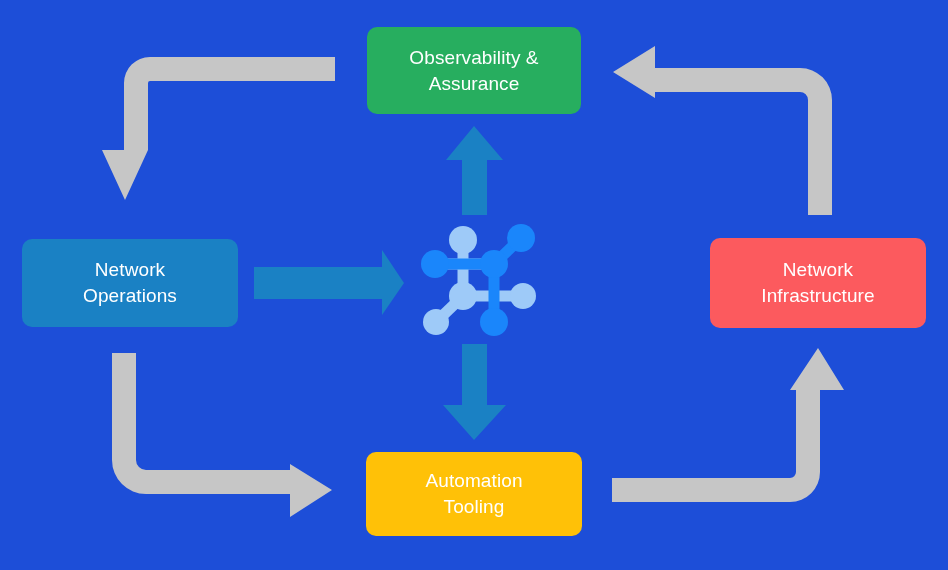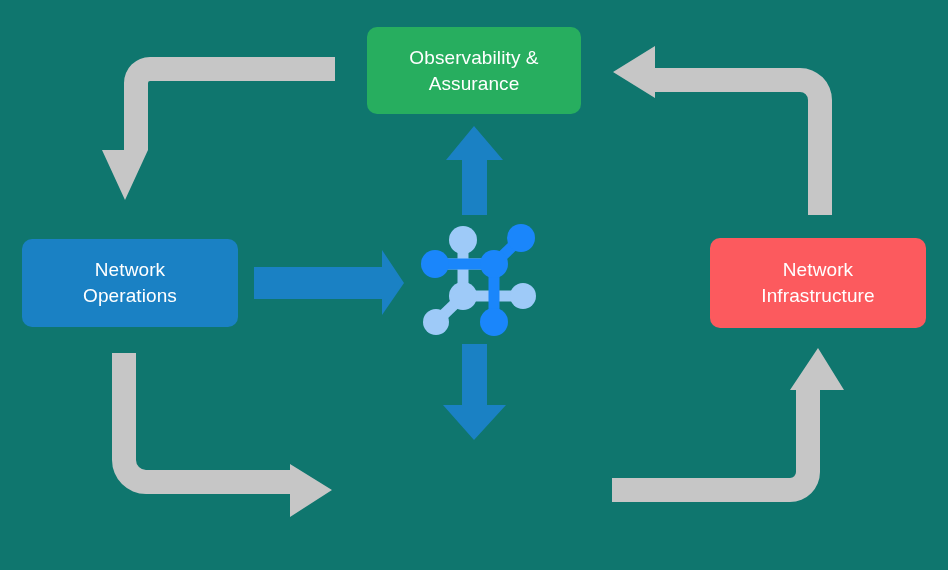--- a/index.html
+++ b/index.html
@@ -44,21 +44,21 @@
     left: 0; top: 0;
     width: 948px;
     height: 570px;
     pointer-events: none;
   }
   svg.layer * { pointer-events: auto; }
 </style>
 </head>
 <body>
 
-<div id="canvas" style="background: #0f766e;">
+<div id="canvas" style="background: #1d4ed8;">
 
   <svg class="layer" viewBox="0 0 948 570">
 
     <g>
       <path d="M 335 57 L 150 57 A 26 26 0 0 0 124 83 L 124 150 L 102 150 L 125 200 L 148 150 L 148 83 A 2 2 0 0 1 150 81 L 335 81 Z" fill="#c6c6c6"></path>
     </g>
 
     <g>
       <path d="M 832 215 L 832 100 A 32 32 0 0 0 800 68 L 655 68 L 655 46 L 613 72 L 655 98 L 655 92 L 800 92 A 8 8 0 0 1 808 100 L 808 215 Z" fill="#c6c6c6"></path>
     </g>
@@ -119,14 +119,18 @@
   <div class="node-box" id="box-operations" style="background: rgb(26, 129, 196); color: rgb(255, 255, 255);">
     <span class="node-label">Network
 Operations</span>
   </div>
 
   <div class="node-box" id="box-infrastructure" style="background: rgb(252, 90, 94); color: rgb(255, 255, 255);">
     <span class="node-label">Network
 Infrastructure</span>
   </div>
 
+  <div class="node-box" id="box-automation" style="background: rgb(255, 193, 7); color: rgb(255, 255, 255);">
+    <span class="node-label">Automation
+Tooling</span>
+  </div>
 
 </div>
 
 </body></html>

